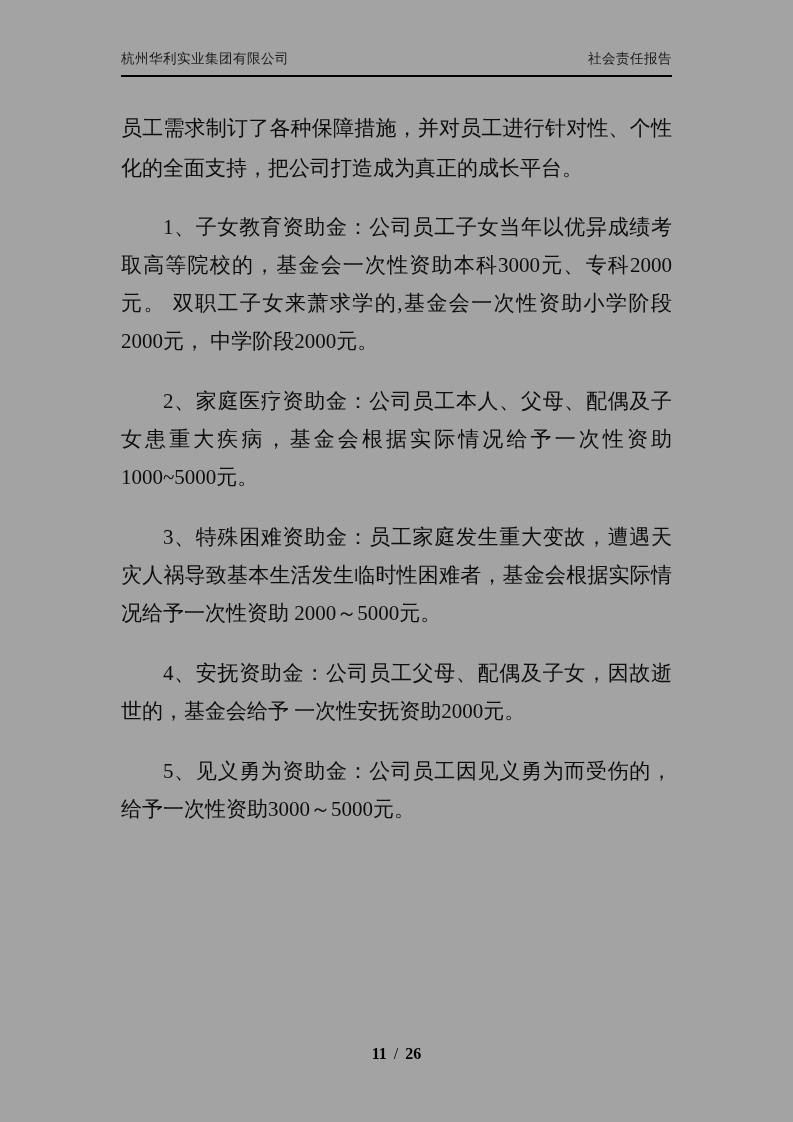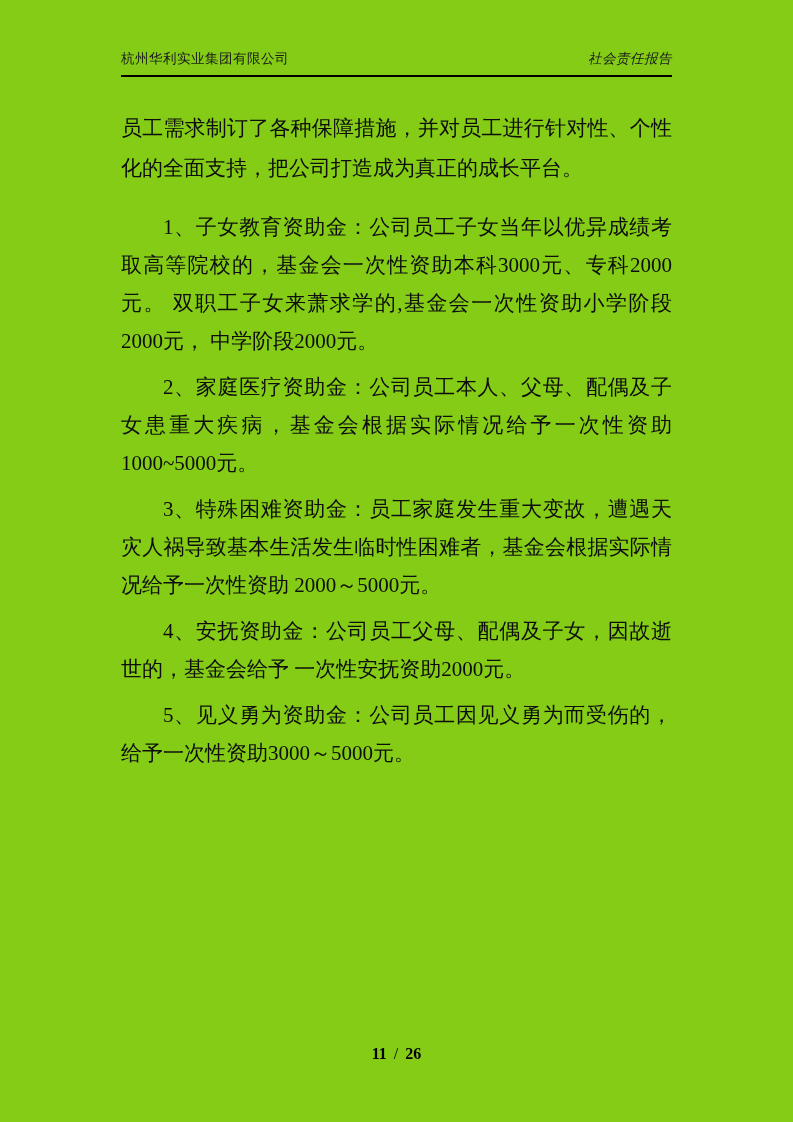--- a/index.html
+++ b/index.html
@@ -5,21 +5,21 @@
   * { box-sizing: border-box; }
   html, body {
     margin: 0;
     padding: 0;
     background: #ffffff;
   }
   .page {
     position: relative;
     width: 793px;
     height: 1122px;
-    background: #84cc16;
+    background: #a3a3a3;
     font-family: "Liberation Serif", "DejaVu Serif", serif;
     color: #111111;
     overflow: hidden;
   }
   .header {
     position: absolute;
     left: 121px;
     right: 121px;
     top: 50px;
     display: flex;
@@ -28,21 +28,20 @@
     border-bottom: 2px solid #000000;
     padding-bottom: 7px;
     font-family: "Liberation Sans", "DejaVu Sans", sans-serif;
     font-size: 13.5px;
     color: #1a1a1a;
   }
   .header .company {
     letter-spacing: 0.5px;
   }
   .header .report-title {
-    font-style: italic;
     letter-spacing: 0.5px;
   }
   .content {
     position: absolute;
     left: 121px;
     top: 108px;
     width: 551px;
     font-size: 21px;
     text-align: justify;
     text-justify: inter-character;
@@ -50,21 +49,21 @@
   }
   .content p {
     margin: 0;
     line-height: 40px;
   }
   .content p.ind {
     text-indent: 2em;
   }
   .content p.item {
     line-height: 38px;
-    margin-top: 8px;
+    margin-top: 22px;
   }
   .content p.item-first {
     margin-top: 20px;
   }
   .footer {
     position: absolute;
     left: 0;
     right: 0;
     top: 1045px;
     text-align: center;

